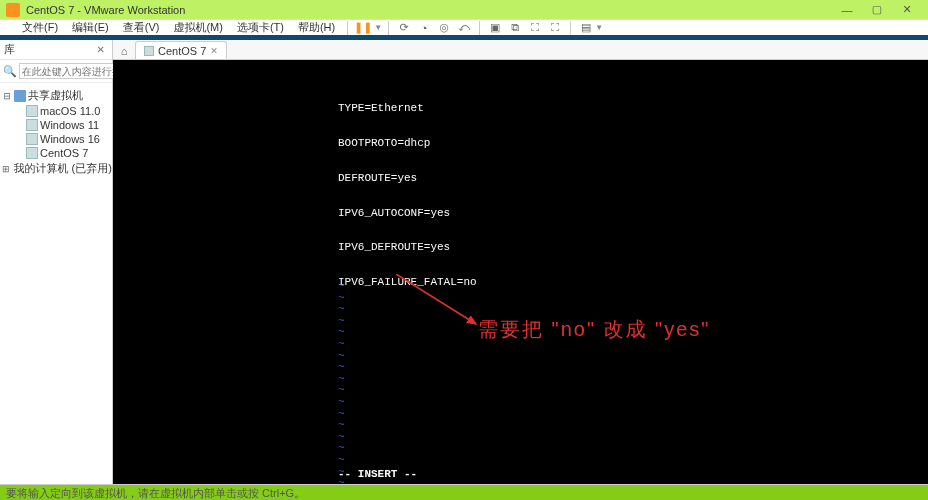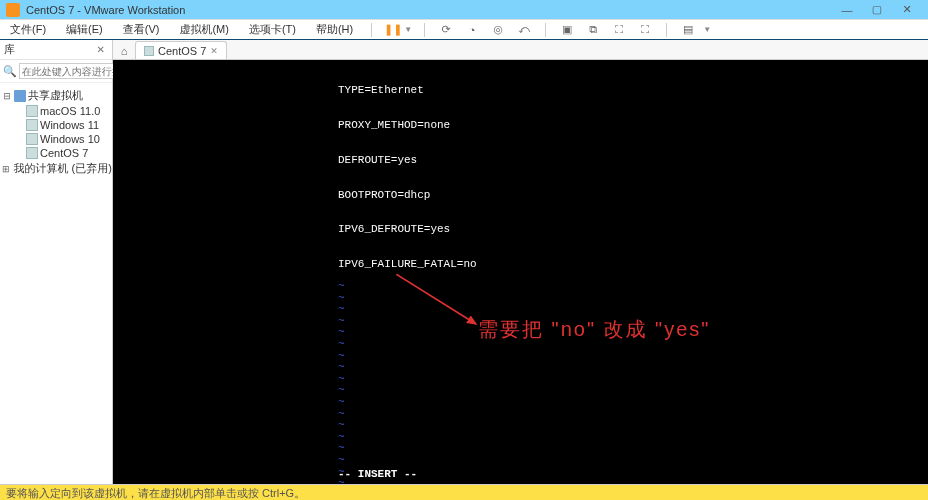--- a/index.html
+++ b/index.html
@@ -1,23 +1,23 @@
 <!DOCTYPE html>
 <html><head>
 <meta charset="utf-8">
 <style>
   * { box-sizing: border-box; margin: 0; padding: 0; }
   body { width: 928px; height: 500px; background: #f0f0f0; font-family: "Microsoft YaHei", SimSun, sans-serif; font-size: 11px; color: #333; overflow: hidden; display: flex; flex-direction: column; }
   
-  .titlebar { height: 20px; background: #7dd3fc; display: flex; align-items: center; padding: 0 6px; border-bottom: 1px solid #ddd; }
+  .titlebar { height: 20px; background: #bef264; display: flex; align-items: center; padding: 0 6px; border-bottom: 1px solid #ddd; }
   .titlebar .icon { width: 14px; height: 14px; background: #f7931e; border-radius: 2px; margin-right: 6px; }
   .titlebar .title { flex: 1; font-size: 11px; }
   .winbtn { width: 30px; text-align: center; font-size: 11px; color: #555; cursor: pointer; }
   
-  .menubar { height: 20px; background: #fff; display: flex; align-items: center; padding: 0 4px; gap: 8px; border-bottom: 1px solid #0c4a6e; }
+  .menubar { height: 20px; background: #fff; display: flex; align-items: center; padding: 0 16px; gap: 2px; border-bottom: 5px solid #0c4a6e; }
   .menuitem { padding: 2px 6px; cursor: pointer; }
   .sep { width: 1px; height: 14px; background: #ccc; margin: 0 4px; }
   .toolbtn { width: 18px; height: 16px; display: inline-flex; align-items: center; justify-content: center; cursor: pointer; color: #666; }
   .toolbtn.active { color: #f7931e; }
   .group { display: flex; gap: 4px; align-items: center; }
   .chev { font-size: 8px; color: #888; margin-left: -2px; }
   
   .mainarea { flex: 1; display: flex; min-height: 0; }
   
   .sidebar { width: 113px; background: #fff; border-right: 1px solid #ccc; display: flex; flex-direction: column; }
@@ -36,29 +36,29 @@
   .indent1 { margin-left: 12px; }
   
   .rightpane { flex: 1; display: flex; flex-direction: column; background: #fff; }
   .tabstrip { height: 20px; background: #f7f7f7; display: flex; align-items: flex-end; padding: 0 2px; border-bottom: 1px solid #ccc; }
   .tabbtn { width: 18px; height: 16px; display: inline-flex; align-items: center; justify-content: center; cursor: pointer; color: #666; }
   .tab { display: flex; align-items: center; gap: 4px; height: 18px; padding: 0 8px; background: #fff; border: 1px solid #ccc; border-bottom: none; border-radius: 3px 3px 0 0; font-size: 11px; cursor: pointer; margin-left: 2px; }
   .tab .ico.vm { width: 10px; height: 10px; }
   .tab .close { font-size: 9px; color: #888; cursor: pointer; }
   
   .term-wrap { flex: 1; background: #000; position: relative; overflow: hidden; }
-  .term { position: absolute; left: 0; top: 0; width: 100%; height: 100%; color: #fcfcfc; font-family: "Courier New", monospace; font-size: 11px; line-height: 11.6px; white-space: pre; padding-left: 225px; padding-top: 2px; }
+  .term { position: absolute; left: 0; top: 0; width: 100%; height: 100%; color: #fcfcfc; font-family: "Courier New", monospace; font-size: 11px; line-height: 11.6px; white-space: pre; padding-left: 225px; padding-top: 20px; }
   .term .ln { height: 11.6px; }
   .tilde-col { position: absolute; left: 225px; top: 220px; }
   .tilde { color: #3d5bcf; height: 11.6px; font-family: "Courier New", monospace; font-size: 11px; }
   .modeline { position: absolute; left: 225px; bottom: 4px; color: #fcfcfc; font-family: "Courier New", monospace; font-size: 11px; font-weight: bold; }
   .annotation { position: absolute; left: 365px; top: 256px; color: #e03131; font-size: 20px; font-family: "Microsoft YaHei", SimSun, sans-serif; display: flex; align-items: center; gap: 6px; letter-spacing: 2px; }
   .arrow-svg { position: absolute; left: 283px; top: 214px; pointer-events: none; }
   
-  .statusbar { height: 16px; background: #fde047; border-top: 1px solid #ccc; font-size: 11px; color: #555; padding: 1px 6px; }
+  .statusbar { height: 16px; background: #84cc16; border-top: 1px solid #ccc; font-size: 11px; color: #555; padding: 1px 6px; }
 </style>
 </head>
 <body>
 
 <div class="titlebar">
   <span class="icon"></span>
   <span class="title">CentOS 7 - VMware Workstation</span>
   <span class="winbtn">—</span>
   <span class="winbtn">▢</span>
   <span class="winbtn">✕</span>
@@ -115,21 +115,21 @@
           <span>macOS 11.0</span>
         </div>
       <div class="treeitem indent1">
           <span class="exp"></span>
           <span class="ico vm"></span>
           <span>Windows 11</span>
         </div>
       <div class="treeitem indent1">
           <span class="exp"></span>
           <span class="ico vm"></span>
-          <span>Windows 10</span>
+          <span>Windows 16</span>
         </div>
       <div class="treeitem indent1">
           <span class="exp"></span>
           <span class="ico vm"></span>
           <span>CentOS 7</span>
         </div>
       <div class="treeitem">
           <span class="exp">⊞</span>
           <span class="ico folder"></span>
           <span>我的计算机 (已弃用)</span>
@@ -143,23 +143,23 @@
       <div class="tab">
         <span class="ico vm"></span>
         <span>CentOS 7</span>
         <span class="close">✕</span>
       </div>
     </div>
 
     <div class="term-wrap">
       <div class="term">
         <div class="ln">TYPE=Ethernet</div>
-        <div class="ln">PROXY_METHOD=none</div>
+        <div class="ln">BOOTPROTO=dhcp</div>
         <div class="ln">DEFROUTE=yes</div>
-        <div class="ln">BOOTPROTO=dhcp</div>
+        <div class="ln">IPV6_AUTOCONF=yes</div>
         <div class="ln">IPV6_DEFROUTE=yes</div>
         <div class="ln">IPV6_FAILURE_FATAL=no</div>
         
         
         
       </div>
       <div class="tilde-col">
         <div class="tilde">~</div>
           <div class="tilde">~</div>
           <div class="tilde">~</div>

